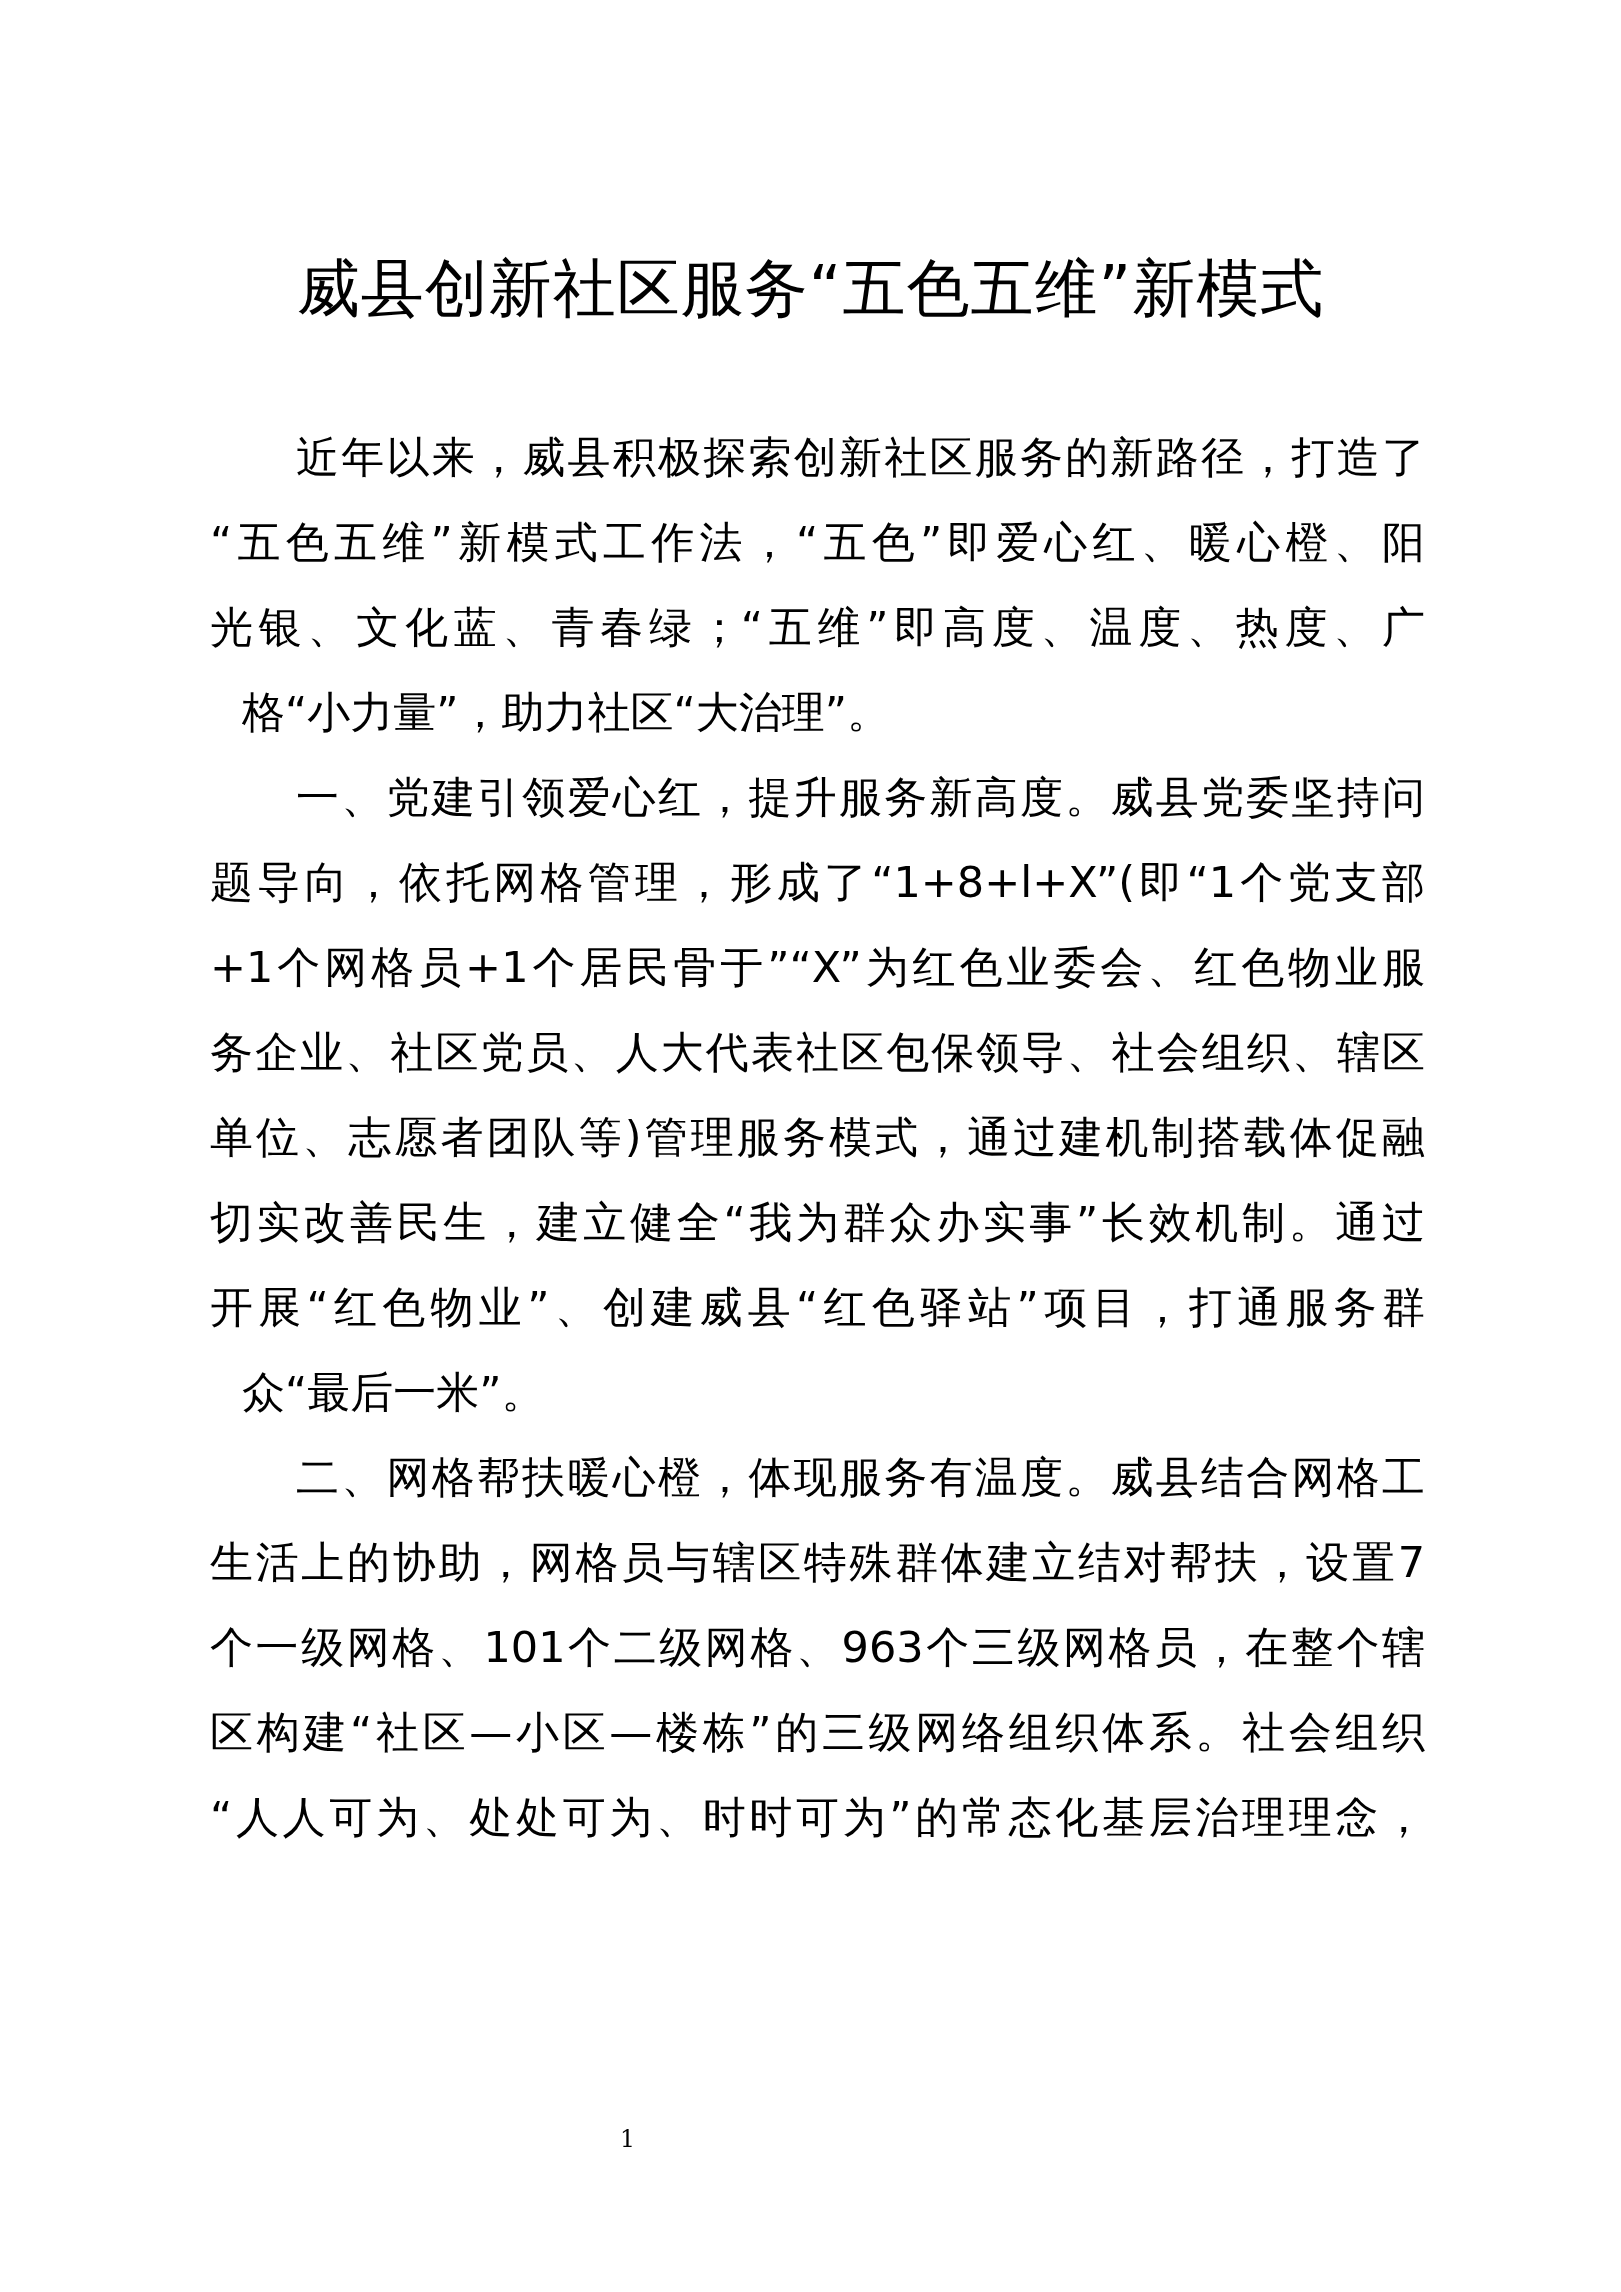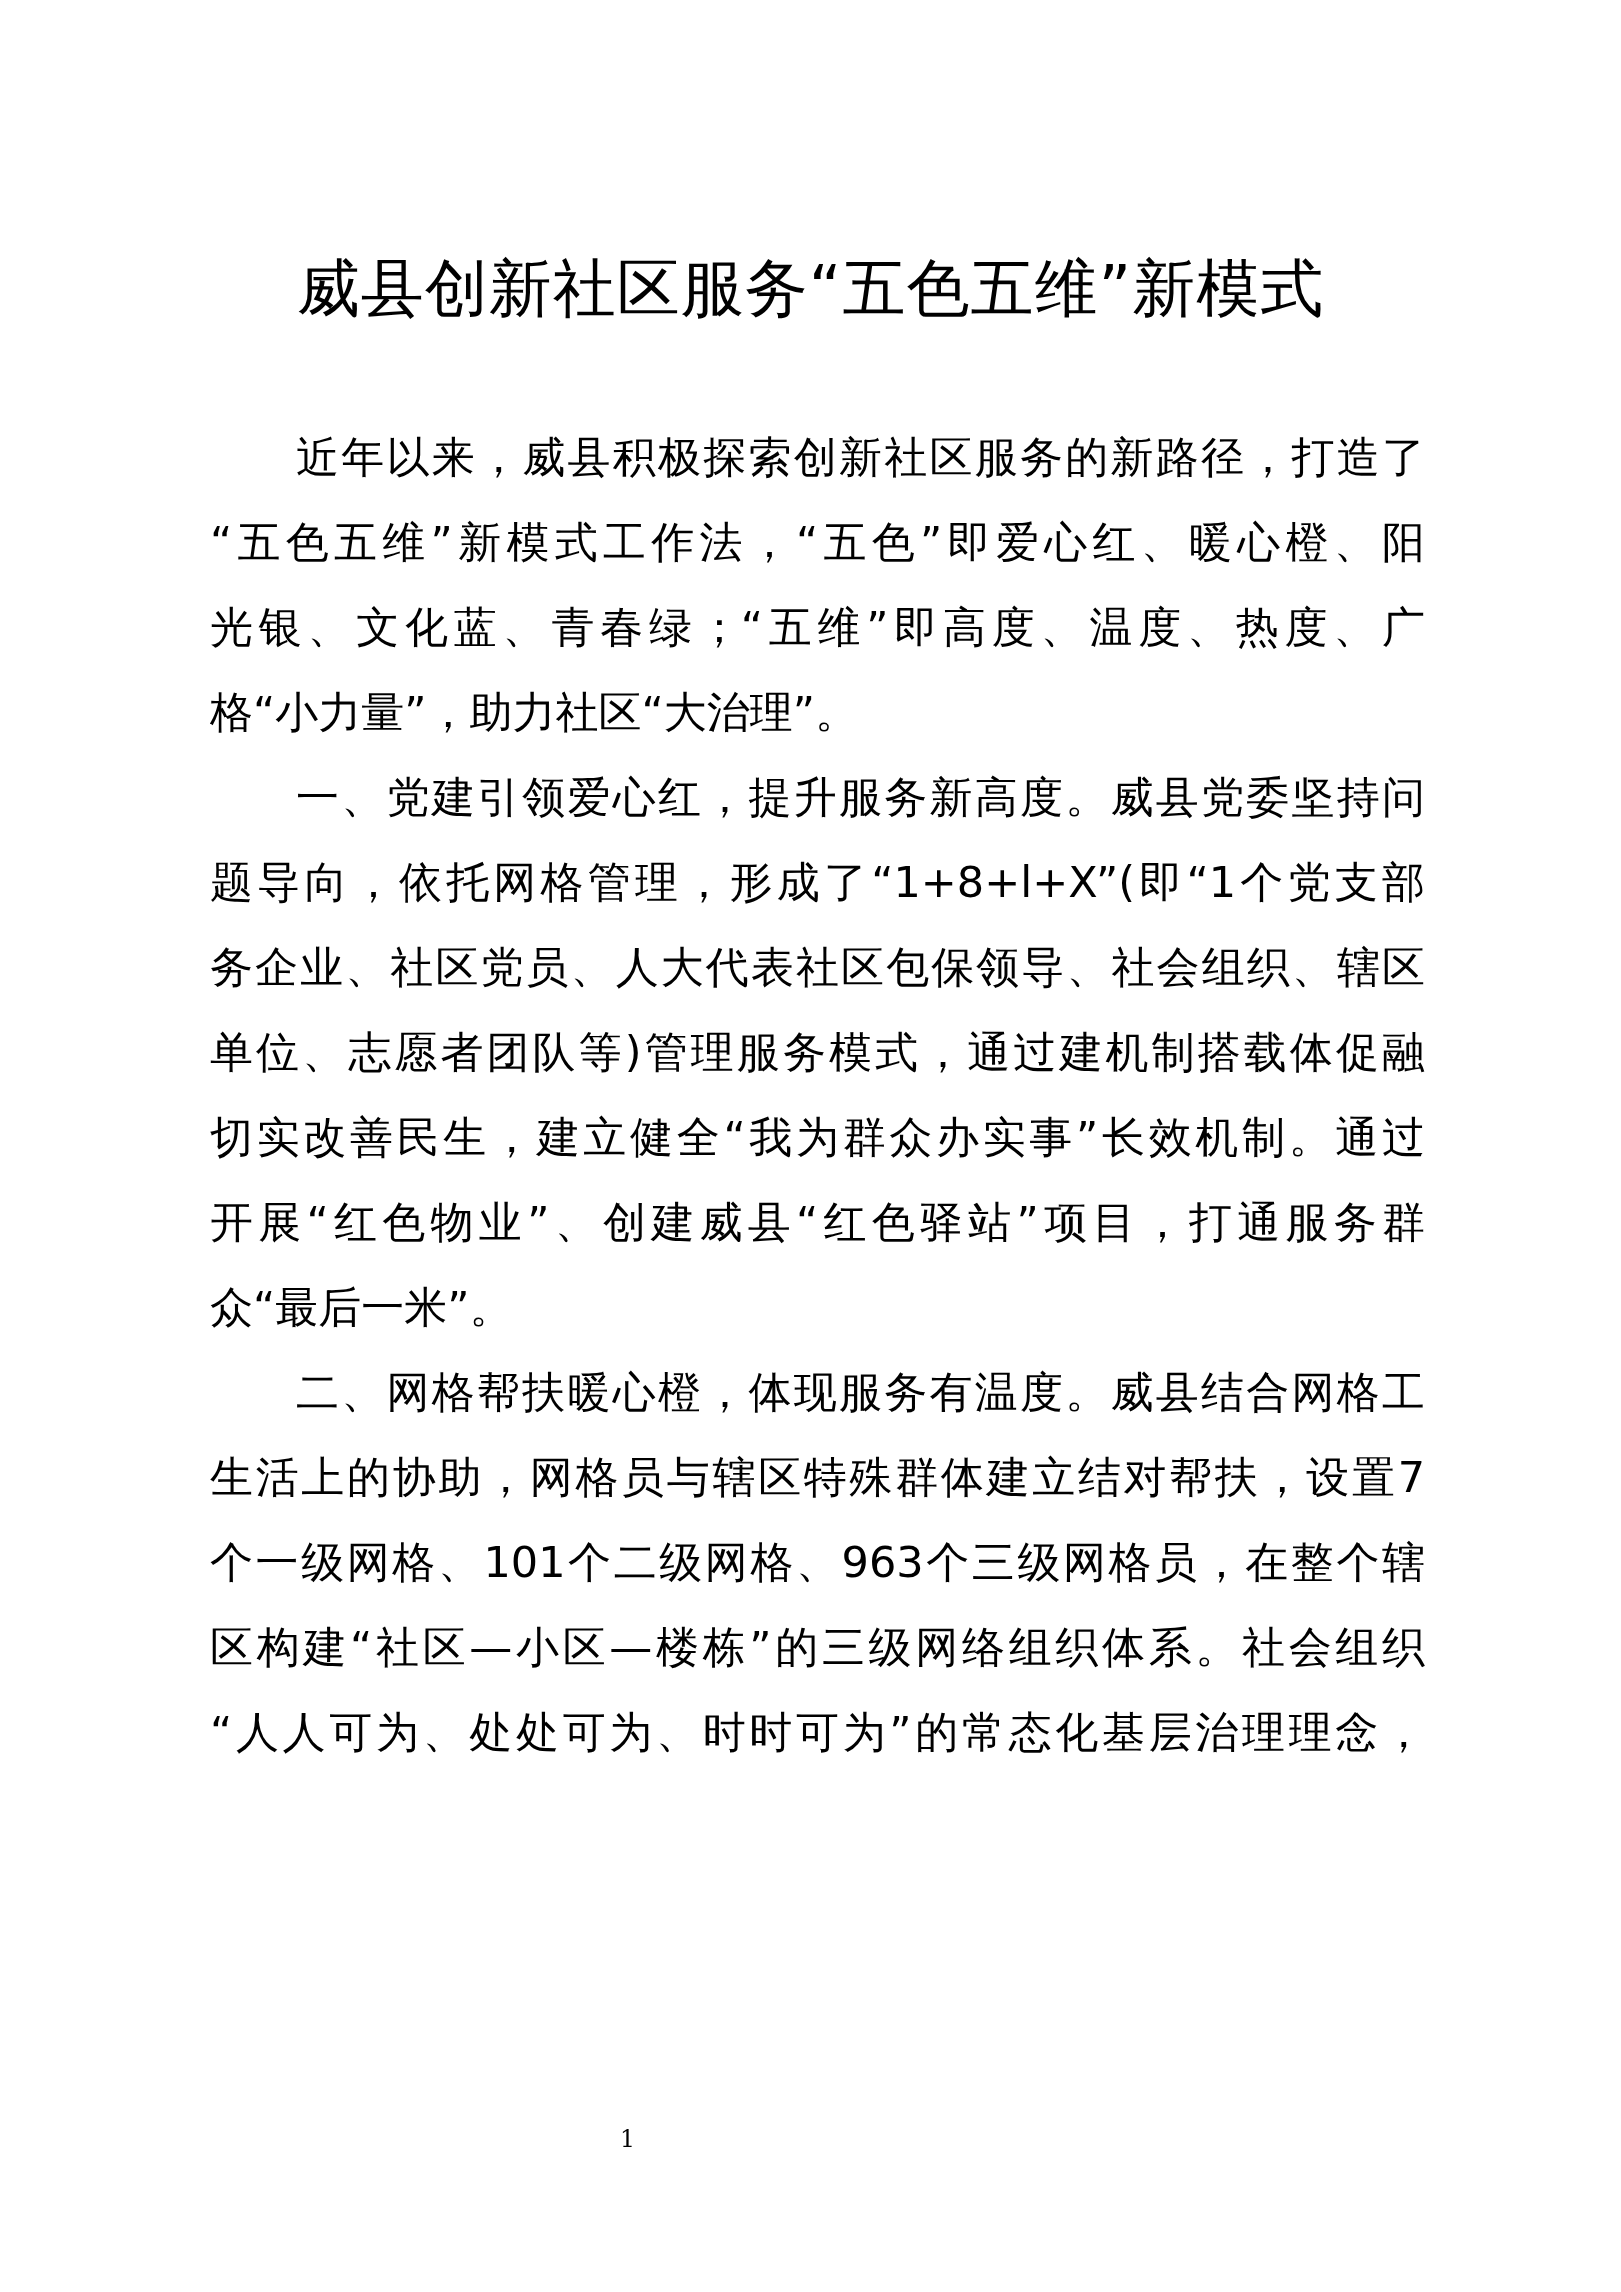--- a/index.html
+++ b/index.html
@@ -46,20 +46,21 @@
       white-space: nowrap;
       text-align: justify;
       text-align-last: justify;
       letter-spacing: 0;
     }
     .line.indent {
       padding-left: 86px;
     }
     .line.last {
       text-align-last: left;
+      margin-left: 32px;
     }
     .page-number {
       position: absolute;
       left: 608px;
       width: 39px;
       top: 2125px;
       text-align: center;
       font-family: "DejaVu Serif", serif;
       font-size: 23.5px;
       line-height: 29px;
@@ -77,20 +78,21 @@
     <div>
       <div class="line indent">近年以来，威县积极探索创新社区服务的新路径，打造了</div>
       <div class="line">“五色五维”新模式工作法，“五色”即爱心红、暖心橙、阳</div>
       <div class="line">光银、文化蓝、青春绿；“五维”即高度、温度、热度、广</div>
       <div class="line last">格“小力量”，助力社区“大治理”。</div>
     </div>
 
     <div>
       <div class="line indent">一、党建引领爱心红，提升服务新高度。威县党委坚持问</div>
       <div class="line">题导向，依托网格管理，形成了“1+8+l+X”(即“1个党支部</div>
+      <div class="line">+1个网格员+1个居民骨于”“X”为红色业委会、红色物业服</div>
       <div class="line">务企业、社区党员、人大代表社区包保领导、社会组织、辖区</div>
       <div class="line">单位、志愿者团队等)管理服务模式，通过建机制搭载体促融</div>
       <div class="line">切实改善民生，建立健全“我为群众办实事”长效机制。通过</div>
       <div class="line">开展“红色物业”、创建威县“红色驿站”项目，打通服务群</div>
       <div class="line last">众“最后一米”。</div>
     </div>
 
     <div>
       <div class="line indent">二、网格帮扶暖心橙，体现服务有温度。威县结合网格工</div>
       <div class="line">生活上的协助，网格员与辖区特殊群体建立结对帮扶，设置7</div>

